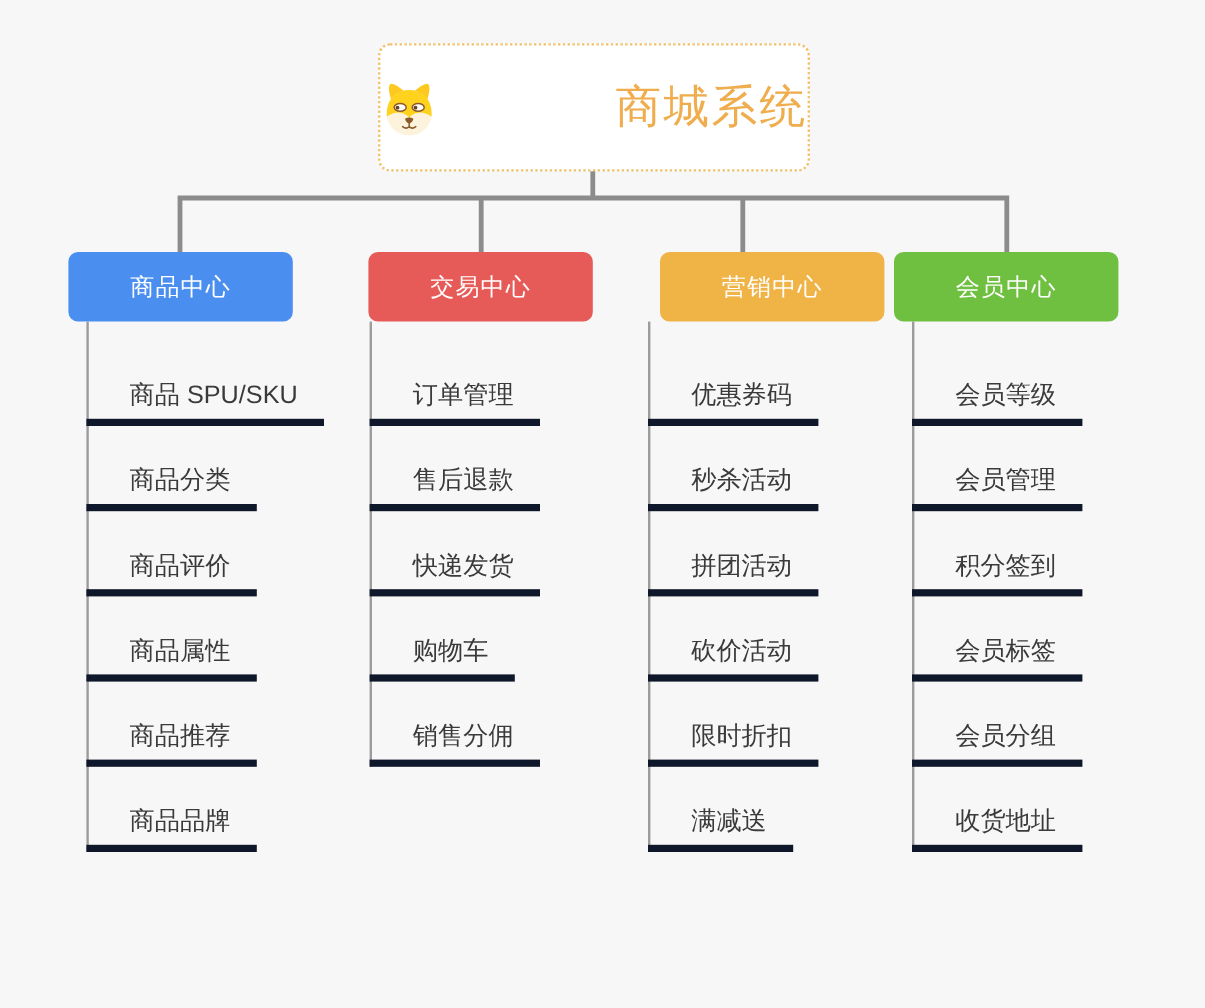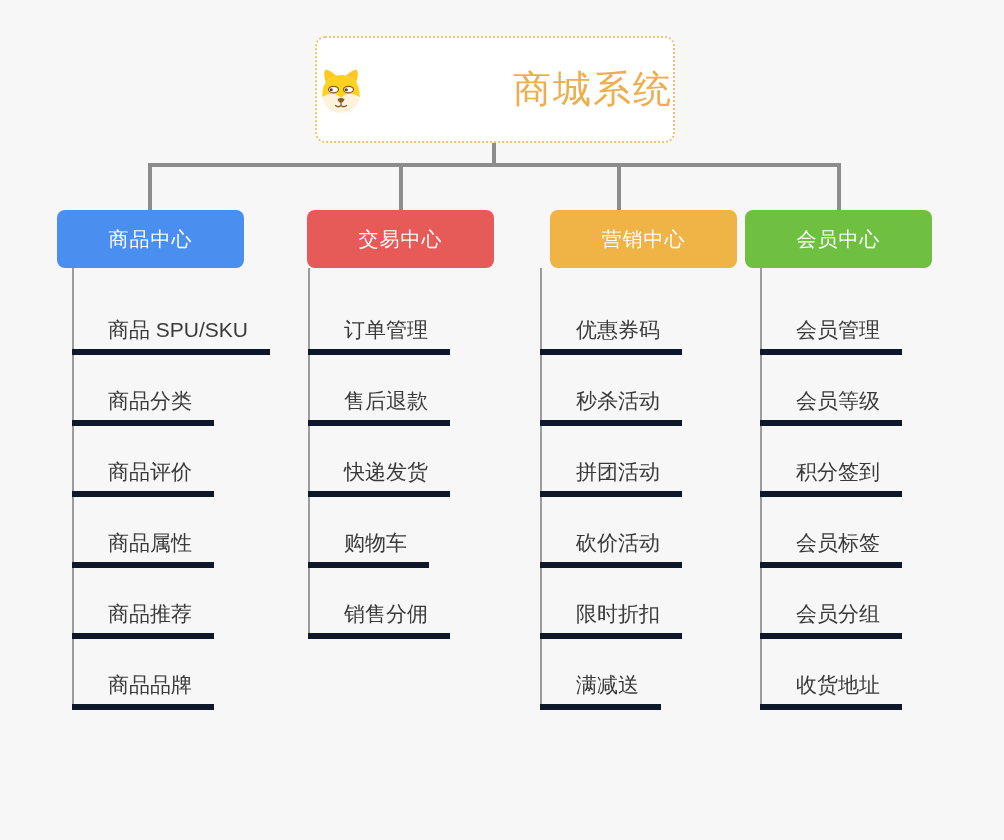--- a/index.html
+++ b/index.html
@@ -171,26 +171,26 @@
     <li>
         <span class="child-label">限时折扣</span>
       </li>
     <li>
         <span class="child-label">满减送</span>
       </li>
   </ul>
 
   <ul class="child-list listpos3">
     <li>
+        <span class="child-label">会员等级</span>
+      </li>
+    <li>
         <span class="child-label">会员管理</span>
       </li>
     <li>
-        <span class="child-label">会员等级</span>
-      </li>
-    <li>
         <span class="child-label">积分签到</span>
       </li>
     <li>
         <span class="child-label">会员标签</span>
       </li>
     <li>
         <span class="child-label">会员分组</span>
       </li>
     <li>
         <span class="child-label">收货地址</span>

